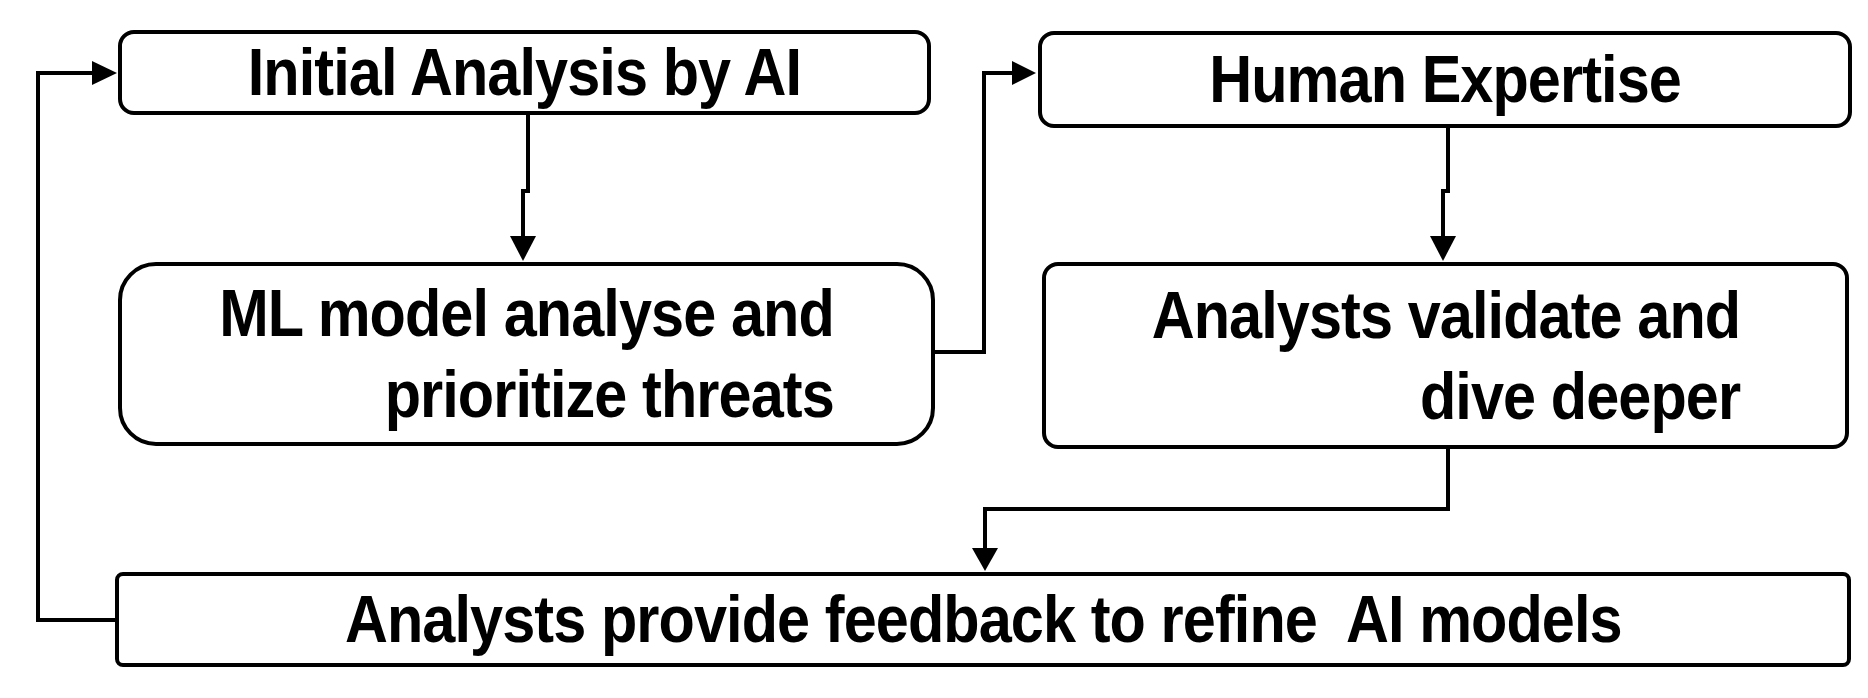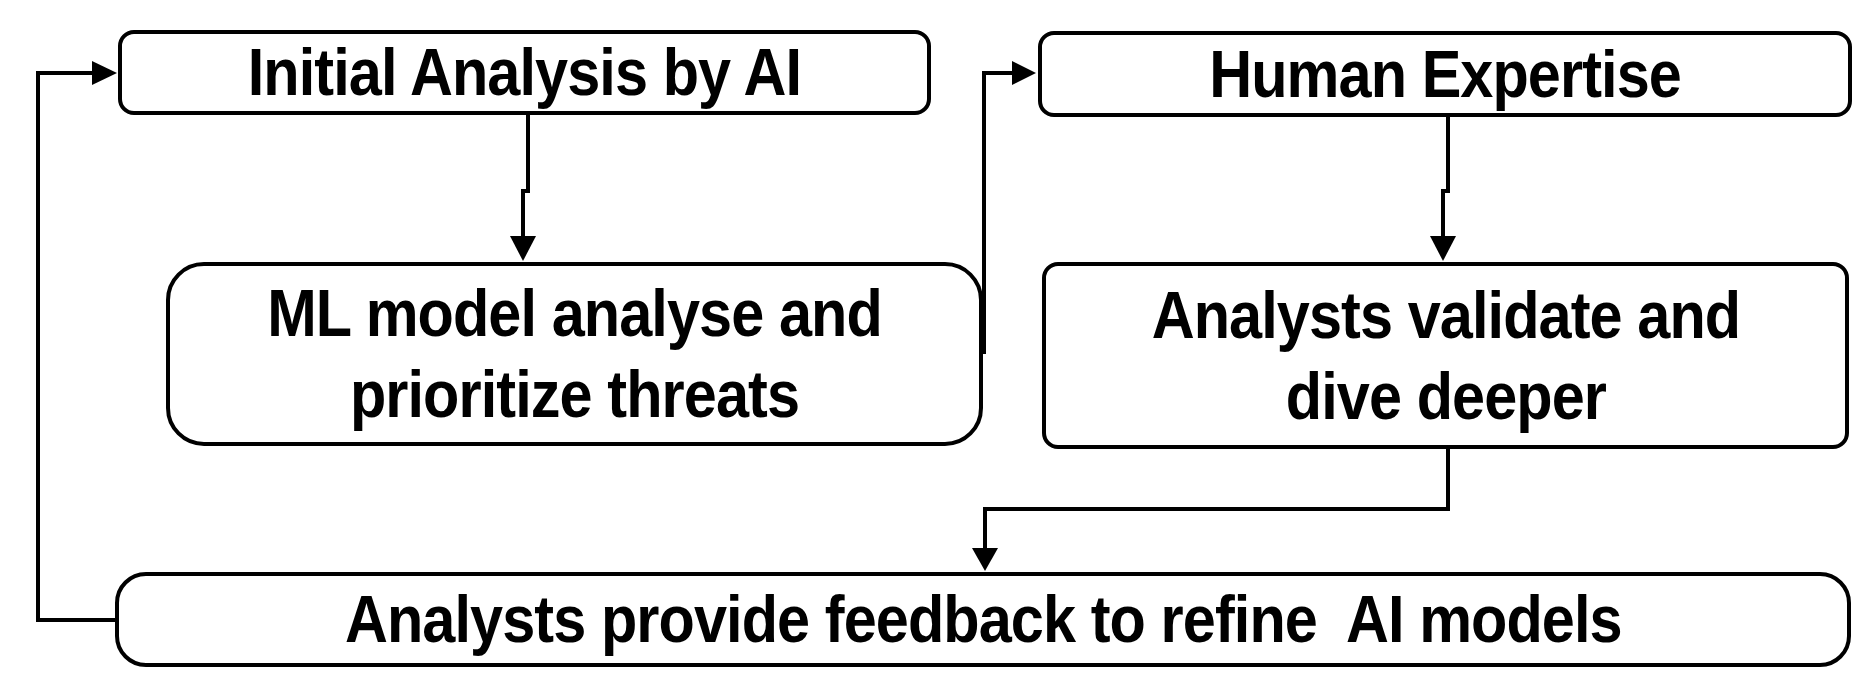--- a/index.html
+++ b/index.html
@@ -33,37 +33,37 @@
     stroke: none;
   }
   .node {
     position: absolute;
     box-sizing: border-box;
     background: #ffffff;
     border: 4px solid #000000;
     display: flex;
     align-items: center;
     justify-content: center;
-    text-align: center;
+    text-align: right;
     color: #000000;
   }
   .node-label {
     display: inline-block;
     font-size: 66px;
     font-weight: 700;
     line-height: 1.22;
     white-space: pre-wrap;
     transform: scaleX(0.9);
     letter-spacing: -1px;
   }
   .node-initial   { left: 118px;  top: 30px;  width: 813px;  height: 85px;  border-radius: 16px; }
-  .node-human     { left: 1038px; top: 31px;  width: 814px;  height: 86px;  border-radius: 16px; }
-  .node-ml        { left: 118px;  top: 262px; width: 817px;  height: 184px; border-radius: 38px; margin-left: 48px; }
+  .node-human     { left: 1038px; top: 31px;  width: 814px;  height: 97px;  border-radius: 16px; }
+  .node-ml        { left: 118px;  top: 262px; width: 817px;  height: 184px; border-radius: 38px; }
   .node-validate  { left: 1042px; top: 262px; width: 807px;  height: 187px; border-radius: 16px; }
-  .node-feedback  { left: 115px;  top: 572px; width: 1736px; height: 95px;  border-radius: 31px; }
+  .node-feedback  { left: 115px;  top: 572px; width: 1736px; height: 95px;  border-radius: 8px; }
 </style>
 </head>
 <body>
 
 <div class="canvas">
 
   <svg class="connector-layer" viewBox="0 0 1868 698" xmlns="http://www.w3.org/2000/svg">
 
     <path class="connector" d="M 119 620 H 38 V 73 H 92"></path>
     <polygon class="arrowhead" points="92,61 92,85 117,73"></polygon>

